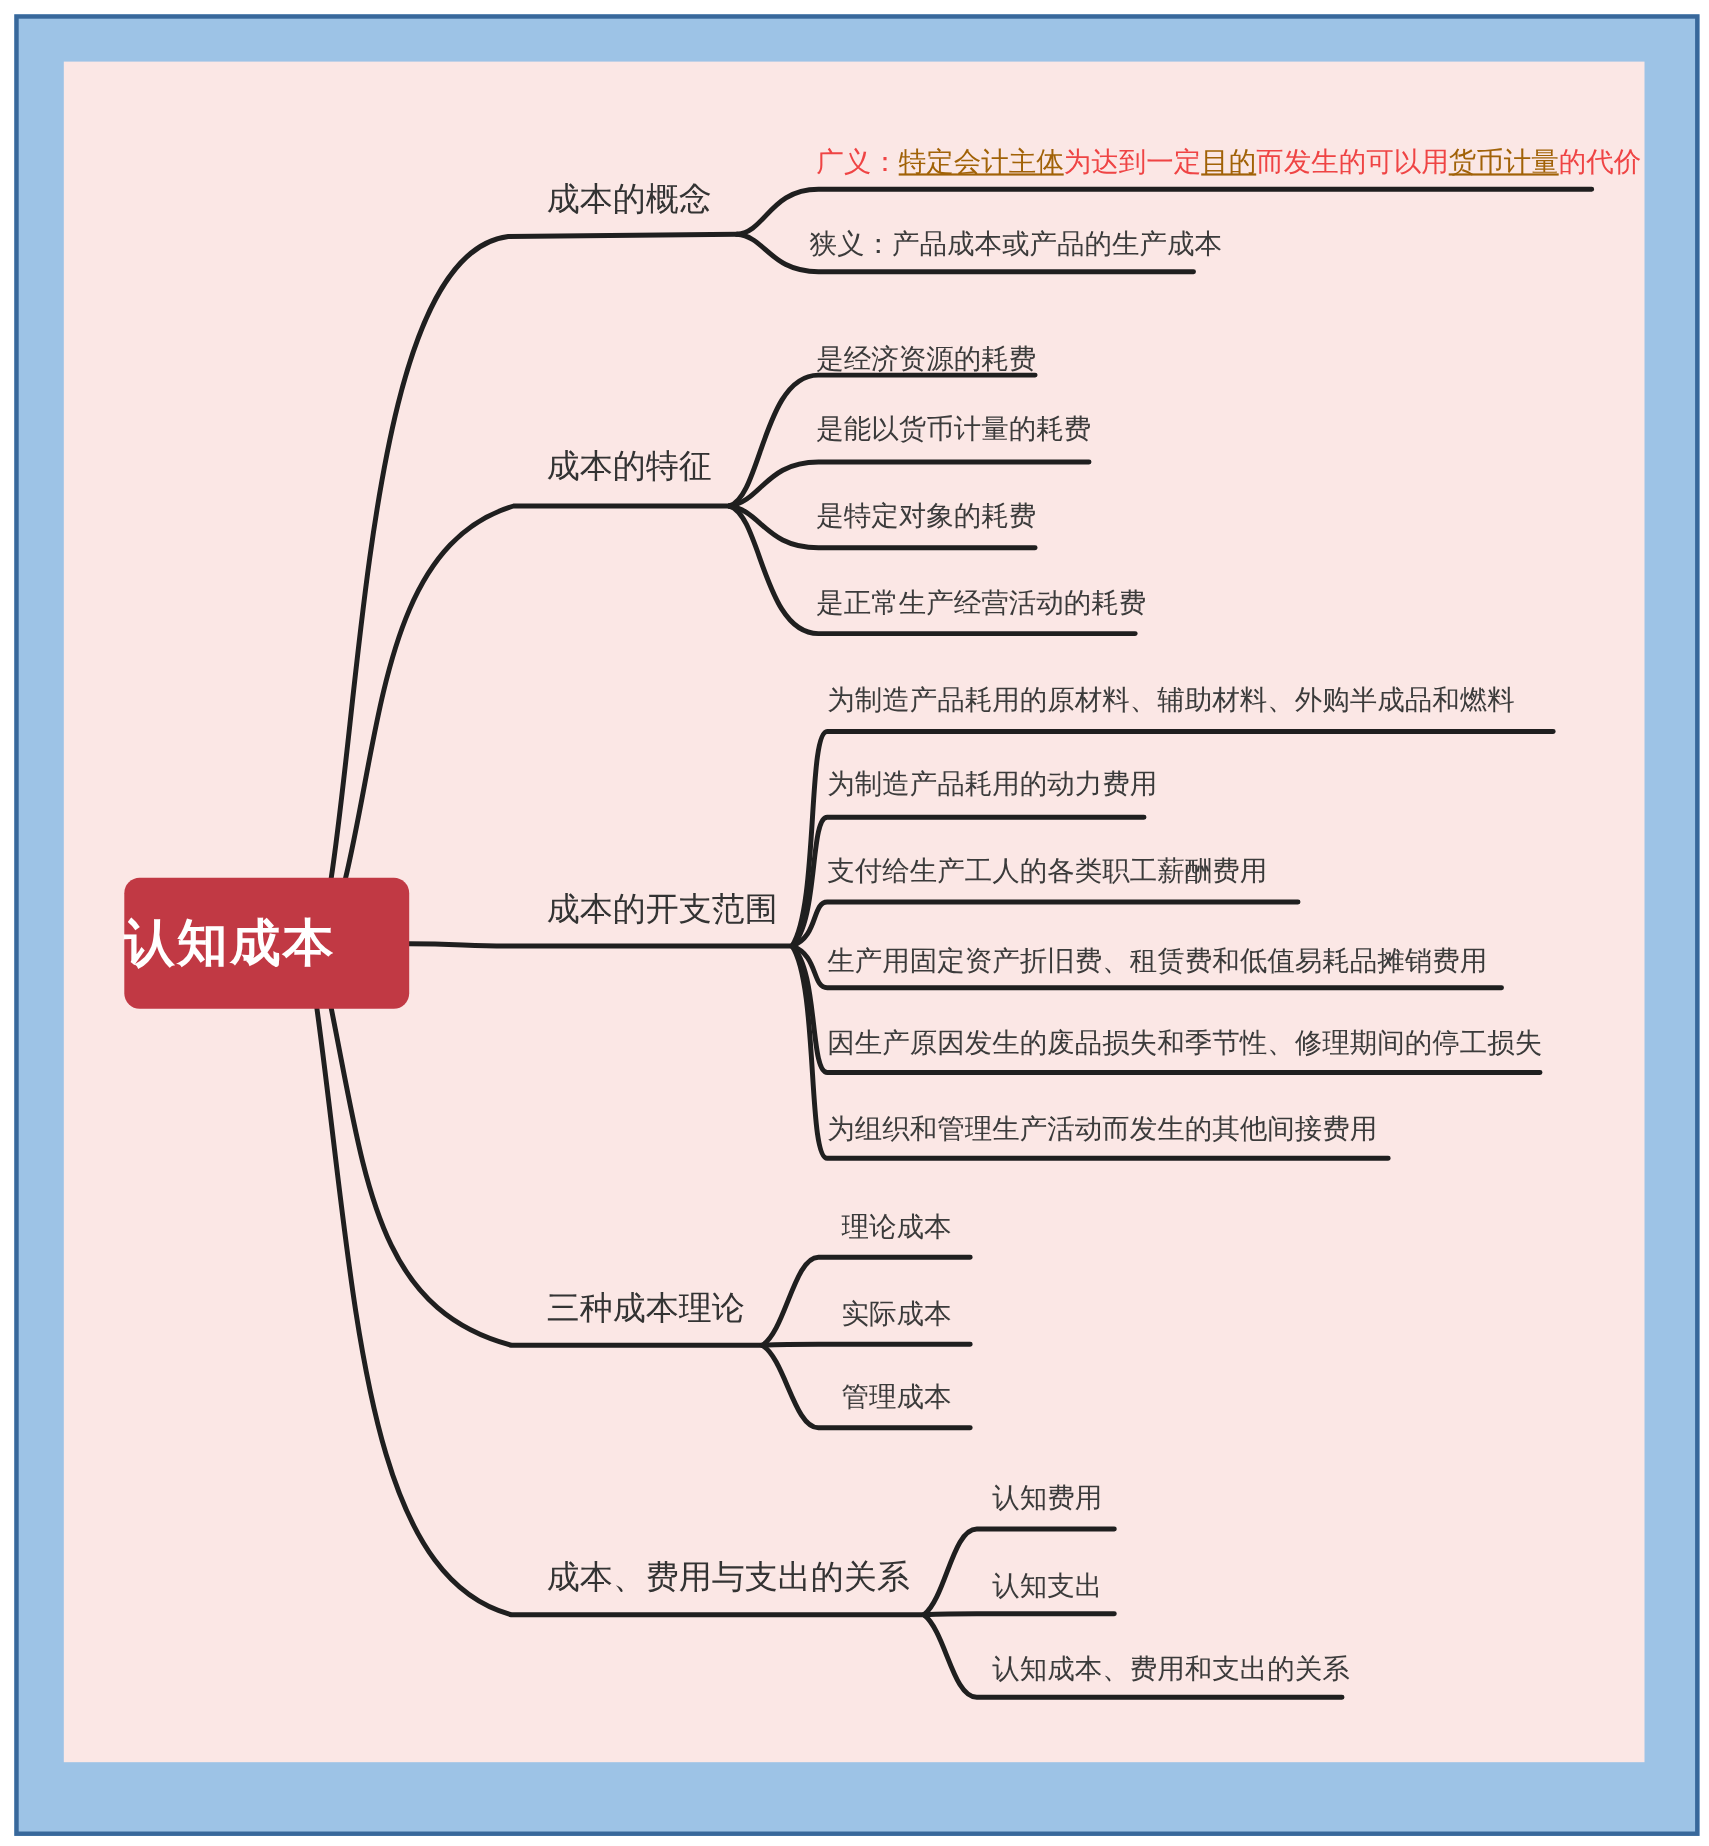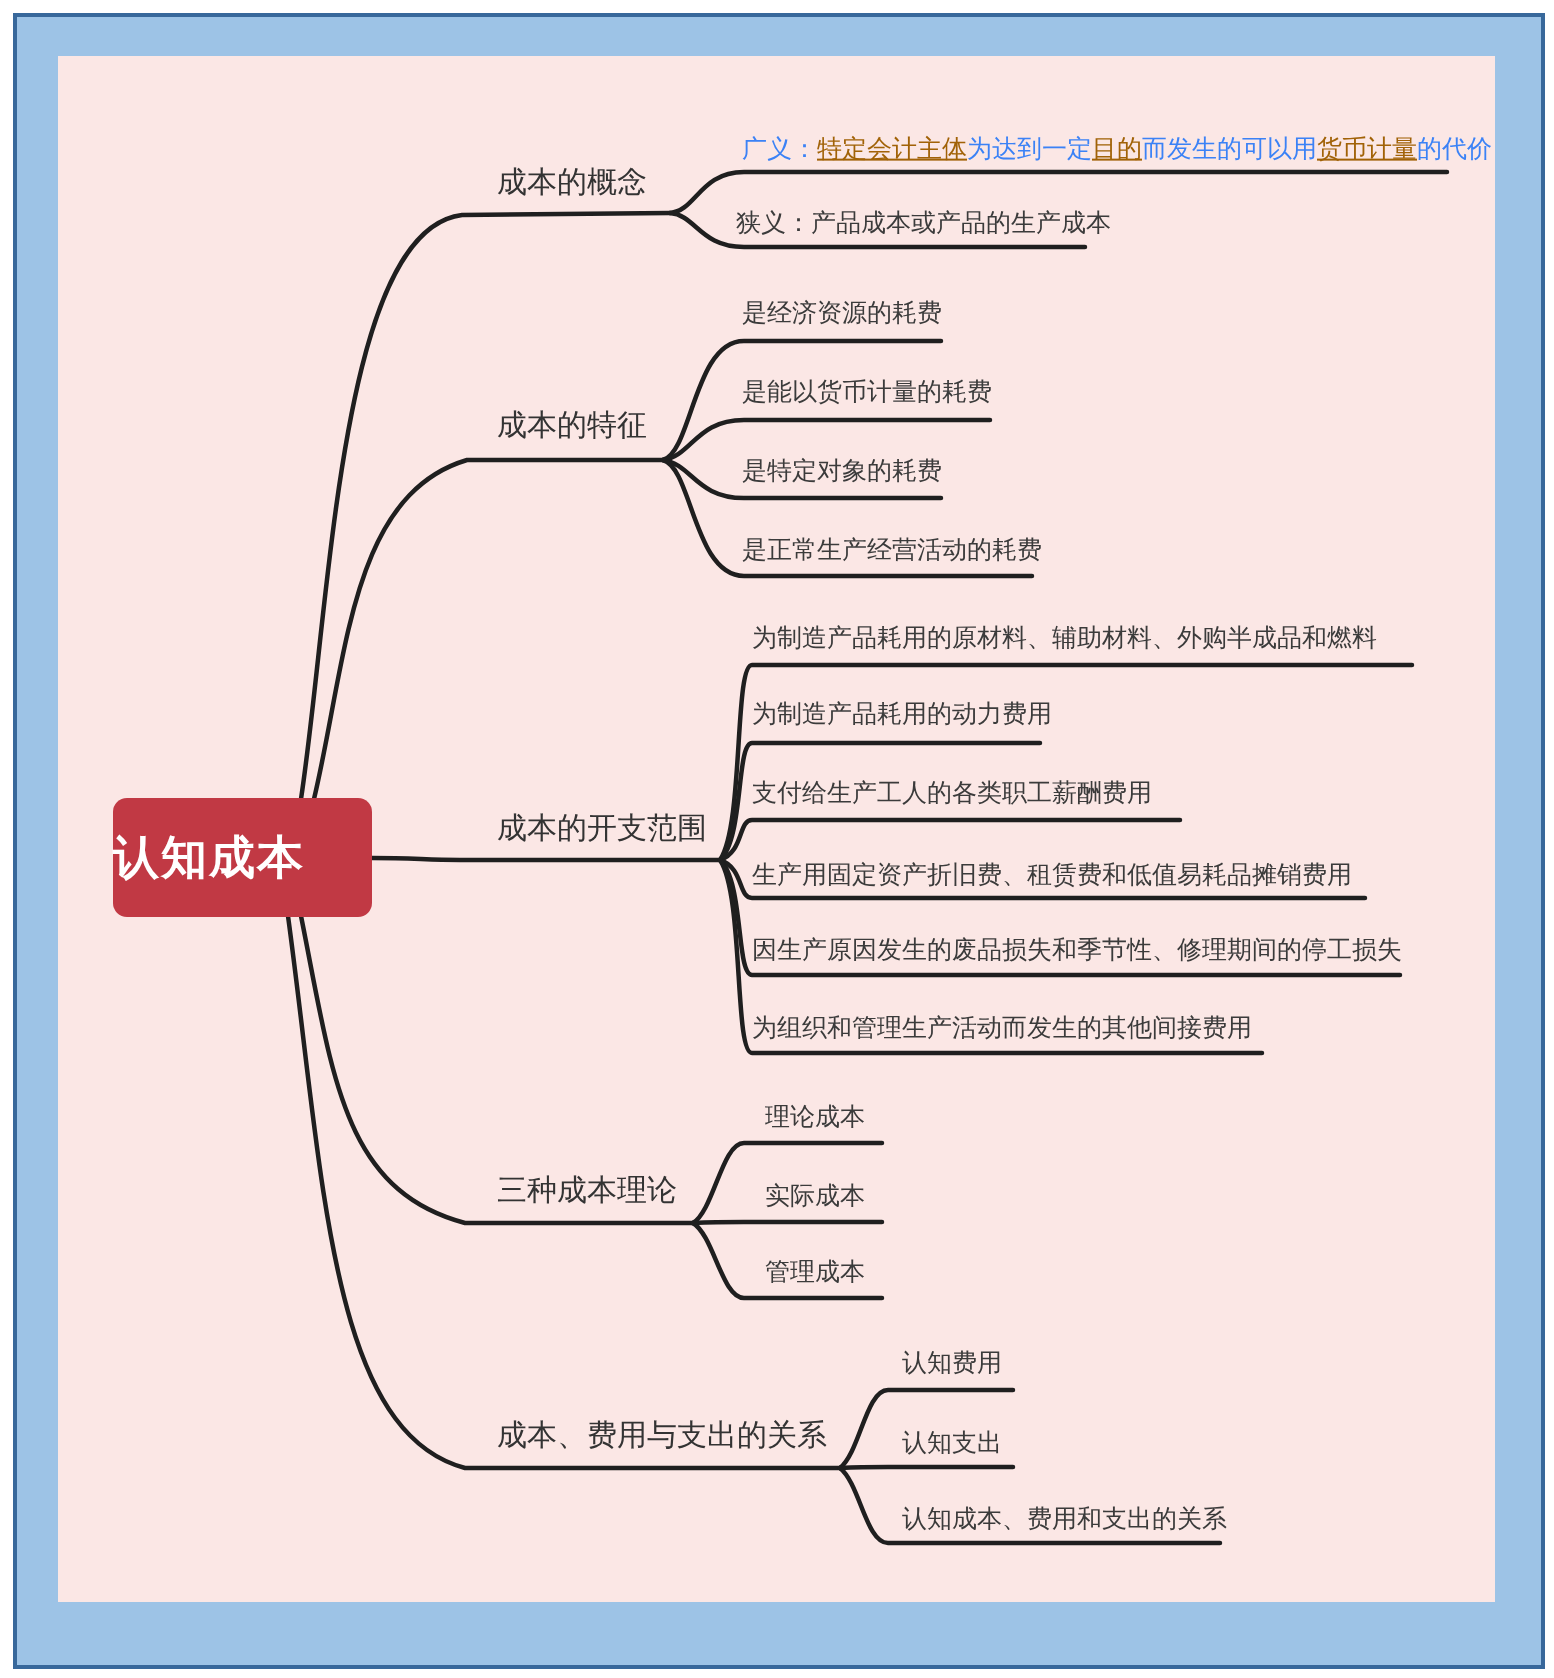--- a/index.html
+++ b/index.html
@@ -18,21 +18,21 @@
   }
   svg.links{position:absolute;left:0;top:0;width:1554px;height:1678px;}
   svg.links path{fill:none;stroke:#1F1F1F;stroke-width:4.5;stroke-linecap:round;}
   .node{
     position:absolute;transform:translateY(-50%);
     color:#3B3B3B;font-size:25px;line-height:1.15;white-space:nowrap;
     letter-spacing:0px;
   }
   .lvl1{font-size:30px;color:#333333;font-family:Liberation Mono, monospace;}
   .rich .red{color:#a16207;text-decoration:underline;}
-  .rich .dark{color:#3b82f6;}
+  .rich .dark{color:#ef4444;}
   .root-node{
     position:absolute;left:113px;top:798px;width:259px;height:119px;
     background:#C13944;border-radius:14px;
     display:flex;align-items:center;justify-content:flex-start;
     color:#ffffff;font-size:46px;font-weight:bold;letter-spacing:2px;
   }
 </style>
 </head>
 <body>
 
@@ -80,21 +80,21 @@
   <div class="node lvl1" style="left:497px;top:427px"><span>成本的特征</span></div>
   <div class="node lvl1" style="left:497px;top:830px"><span>成本的开支范围</span></div>
   <div class="node lvl1" style="left:497px;top:1192px"><span>三种成本理论</span></div>
   <div class="node lvl1" style="left:497px;top:1437px"><span>成本、费用与支出的关系</span></div>
 
   <div class="node rich" style="left:742px;top:148px">
     <span class="dark">广义：</span><span class="red">特定会计主体</span><span class="dark">为达到一定</span><span class="red">目的</span><span class="dark">而发生的可以用</span><span class="red">货币计量</span><span class="dark">的代价</span>
   </div>
   <div class="node" style="left:736px;top:222px"><span>狭义：产品成本或产品的生产成本</span></div>
 
-  <div class="node" style="left:742px;top:312px"><span>是经济资源的耗费</span></div>
+  <div class="node" style="left:742px;top:327px"><span>是经济资源的耗费</span></div>
   <div class="node" style="left:742px;top:391px"><span>是能以货币计量的耗费</span></div>
   <div class="node" style="left:742px;top:470px"><span>是特定对象的耗费</span></div>
   <div class="node" style="left:742px;top:549px"><span>是正常生产经营活动的耗费</span></div>
 
   <div class="node" style="left:752px;top:637px"><span>为制造产品耗用的原材料、辅助材料、外购半成品和燃料</span></div>
   <div class="node" style="left:752px;top:713px"><span>为制造产品耗用的动力费用</span></div>
   <div class="node" style="left:752px;top:792px"><span>支付给生产工人的各类职工薪酬费用</span></div>
   <div class="node" style="left:752px;top:874px"><span>生产用固定资产折旧费、租赁费和低值易耗品摊销费用</span></div>
   <div class="node" style="left:752px;top:1027px"><span>为组织和管理生产活动而发生的其他间接费用</span></div>
   <div class="node" style="left:752px;top:949px"><span>因生产原因发生的废品损失和季节性、修理期间的停工损失</span></div>

